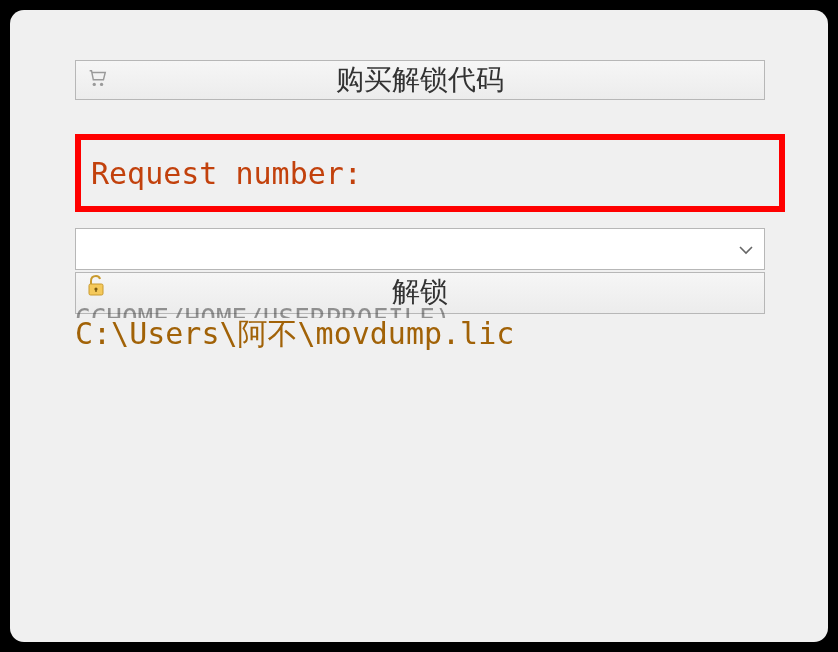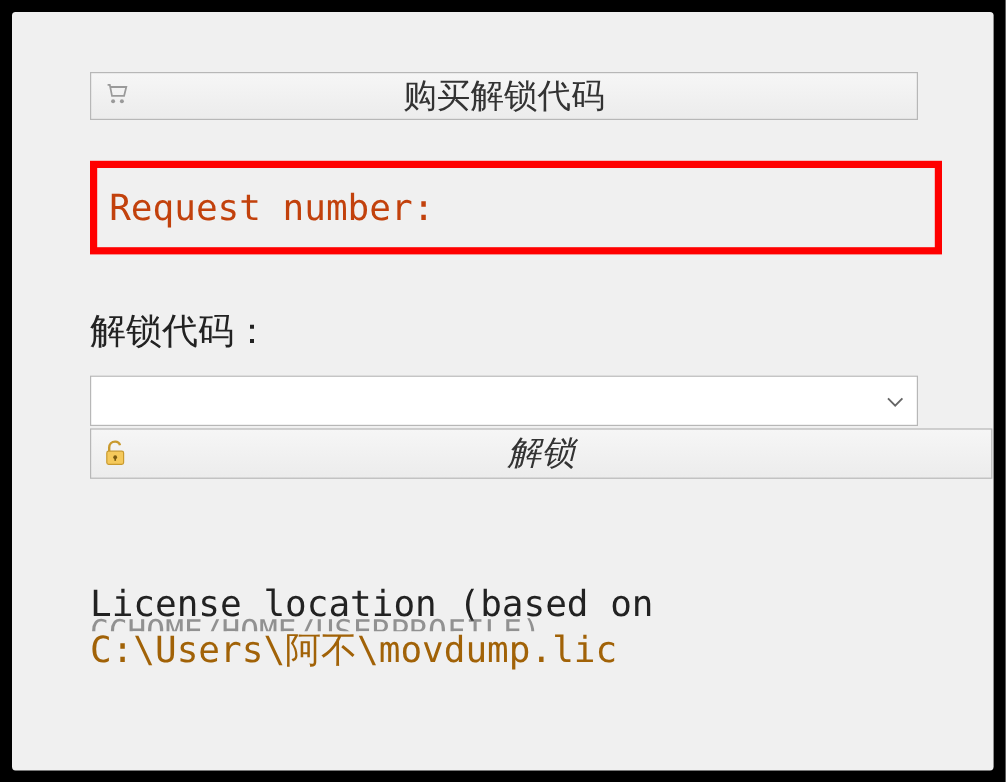--- a/index.html
+++ b/index.html
@@ -10,21 +10,21 @@
       height: 652px;
       overflow: hidden;
     }
     .window {
       background: #f0f0f0;
       margin: 10px;
       width: 818px;
       height: 632px;
       padding: 50px 65px 20px 65px;
       position: relative;
-      border-radius: 3px;
+      border-radius: 14px;
     }
     .btn {
       width: 690px;
       height: 40px;
       background: linear-gradient(to bottom, #f6f6f6 0%, #ececec 100%);
       border: 1px solid #b7b7b7;
       display: flex;
       align-items: center;
       position: relative;
       cursor: pointer;
@@ -98,29 +98,28 @@
       justify-content: flex-end;
       padding-right: 10px;
       cursor: pointer;
     }
     .chevron {
       width: 16px;
       height: 10px;
     }
     .btn2 {
       margin-top: 2px;
-      width: 752px;
+      width: 690px;
       height: 42px;
       background: linear-gradient(to bottom, #f6f6f6 0%, #ececec 100%);
       border: 1px solid #b7b7b7;
       display: flex;
-      align-items: center;
+      align-items: flex-start;
       position: relative;
       cursor: pointer;
-      font-style: italic;
     }
     .license-text {
       margin-top: 88px;
       font-size: 30px;
       font-family: "SimSun", "宋体", monospace;
       color: #222;
       line-height: 1.15;
       white-space: pre;
     }
     .license-path {
@@ -151,21 +150,20 @@
         <circle cx="17" cy="19" r="1.8" fill="#9a9a9a"></circle>
       </svg>
     </span>
     <span class="btn-label">购买解锁代码</span>
   </div>
 
   <div class="request-box">
     <span class="request-label">Request number:</span>
   </div>
 
-  <div class="unlock-label">解锁代码：</div>
 
   <div class="dropdown">
     <span></span>
     <span>
       <svg class="chevron" viewBox="0 0 16 10">
         <path d="M2 2 L8 8 L14 2" fill="none" stroke="#666" stroke-width="1.6"></path>
       </svg>
     </span>
   </div>
 
@@ -174,17 +172,16 @@
       <svg viewBox="0 0 24 24" width="24" height="24">
         <path d="M7 11 L7 8 C7 5 9 3 12 3 C14 3 15.5 4 16 6" fill="none" stroke="#c99a2e" stroke-width="2"></path>
         <rect x="5" y="11" width="14" height="11" rx="1.5" fill="#f5c95b" stroke="#c99a2e" stroke-width="1"></rect>
         <circle cx="12" cy="16" r="1.6" fill="#7a5a10"></circle>
         <rect x="11.3" y="16" width="1.4" height="3" fill="#7a5a10"></rect>
       </svg>
     </span>
     <span class="btn-label">解锁</span>
   </div>
 
-  <div class="license-text">License location (based on</div>
   <div class="truncated">CCHOME/HOME/USERPROFILE)</div>
   <div class="license-path">C:\Users\阿不\movdump.lic</div>
 
 </div>
 
 </body></html>

